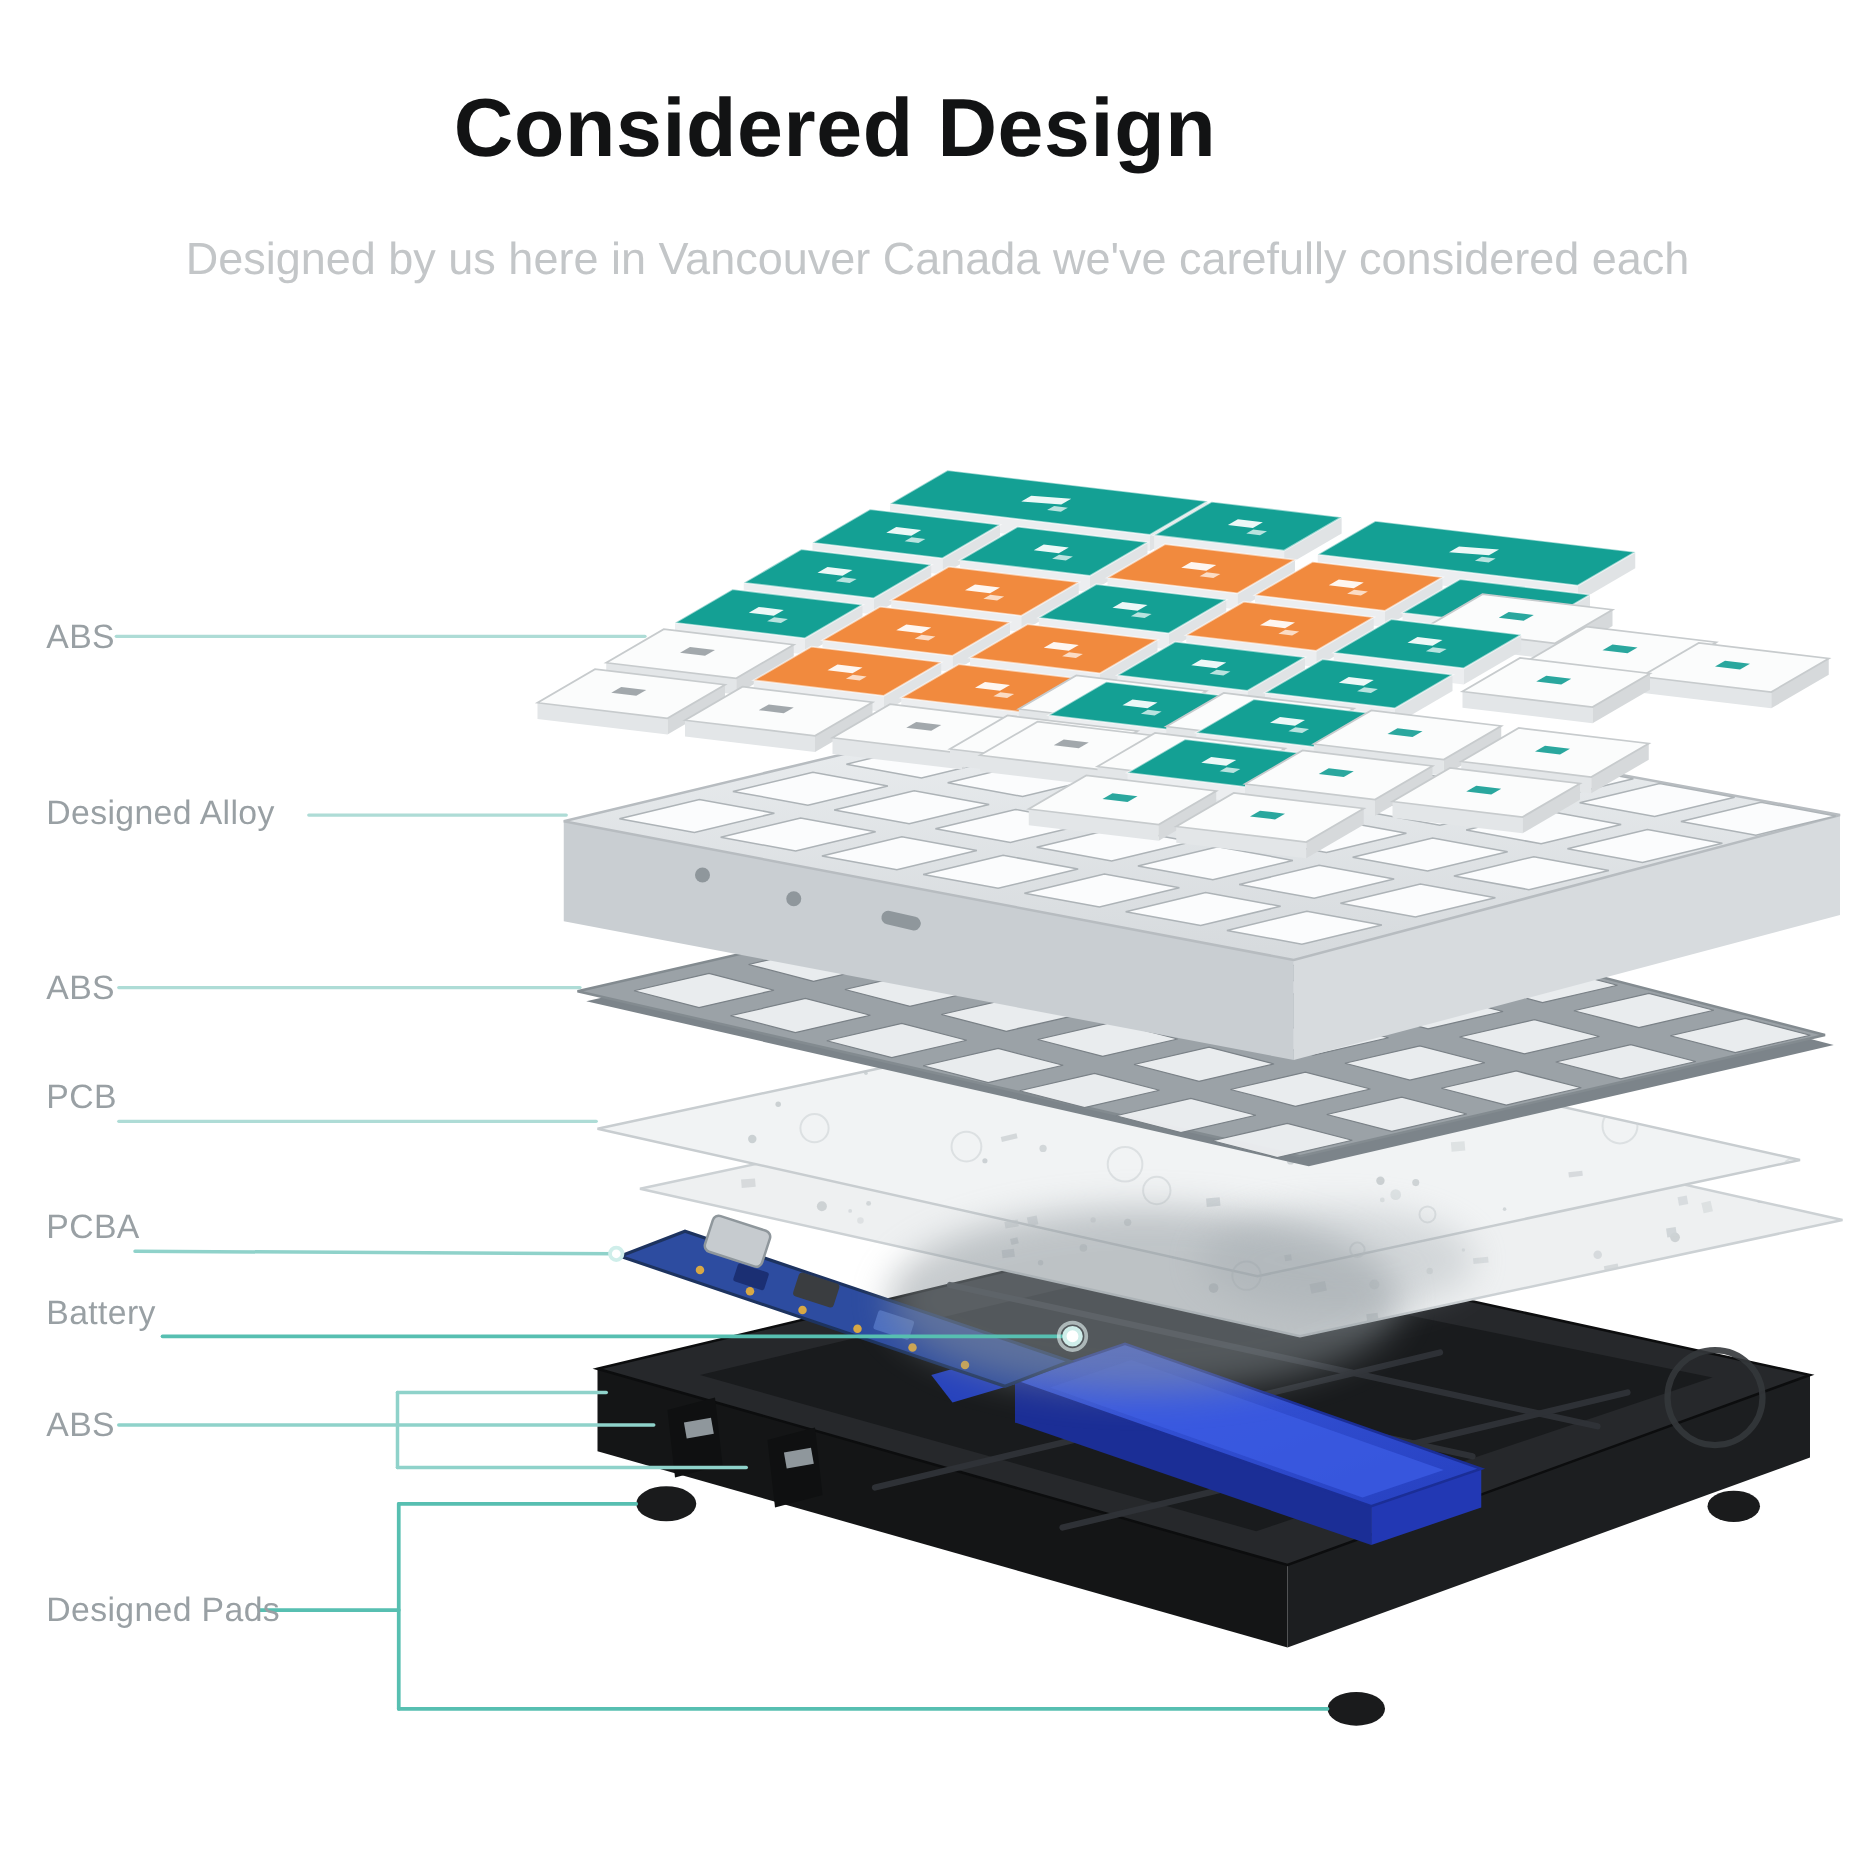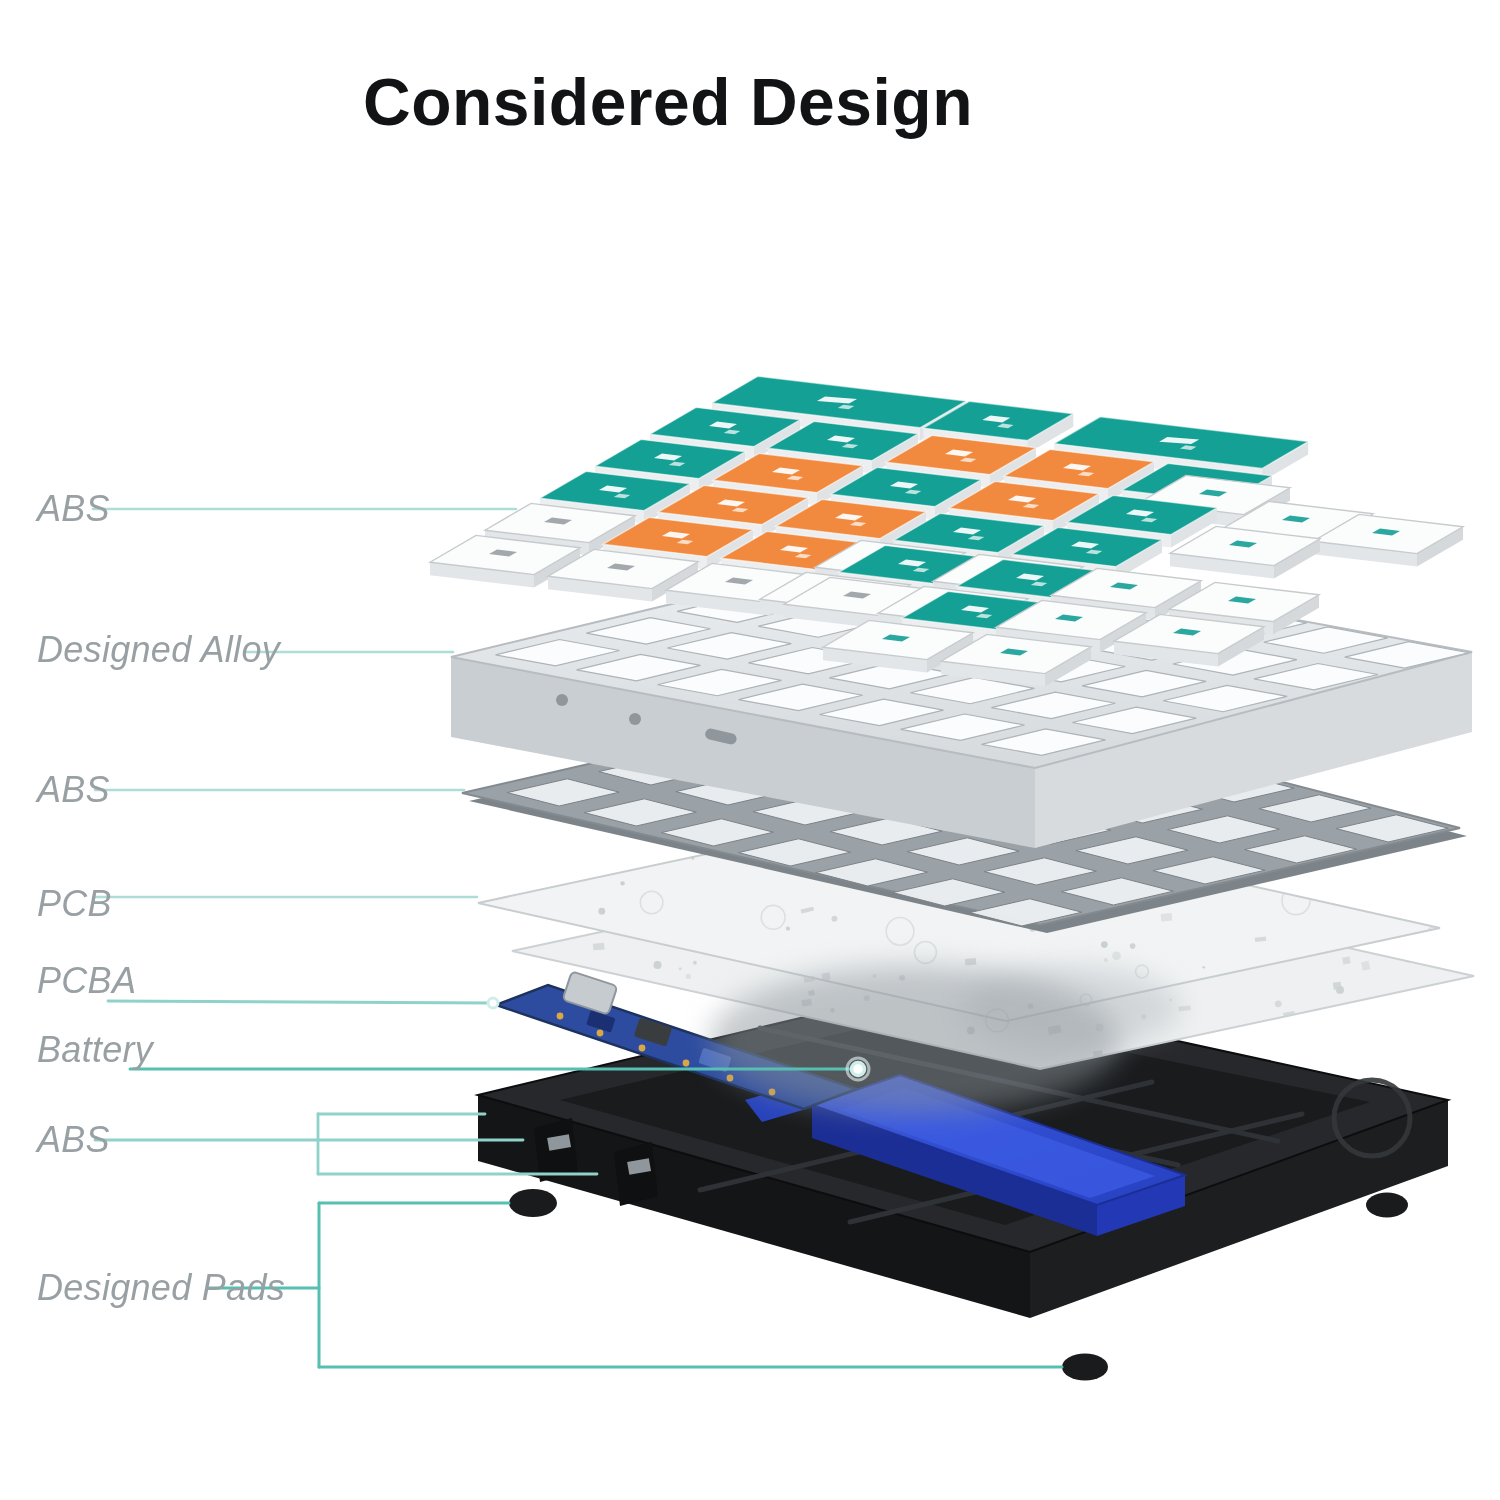--- a/index.html
+++ b/index.html
@@ -13,41 +13,41 @@
     margin:0;position:absolute;top:64px;left:0;width:1336px;
     font-size:66px;font-weight:bold;letter-spacing:0.5px;color:var(--title,#121314);
   }
   .subtitle{
     margin:0;position:absolute;top:180px;left:80px;width:1340px;
     font-size:36px;line-height:53px;font-weight:400;color:var(--subtitle,#c3c6c8);
   }
   .labels{position:absolute;left:0;top:0;z-index:3;}
   .lbl{
     position:absolute;left:37px;height:32px;line-height:32px;white-space:nowrap;
-    font-size:36px;color:var(--label,#99a0a4);letter-spacing:0.3px;font-style:italic;
+    font-size:27px;color:var(--label,#99a0a4);letter-spacing:0.3px;
   }
   #fig{position:absolute;left:0;top:0;z-index:1;}
   .ldr{fill:none;stroke:var(--leader,#a8dbd4);stroke-width:2.6;stroke-linecap:round;}
   .ldr-strong{fill:none;stroke:var(--leader-strong,#57bfb1);stroke-width:3;stroke-linecap:round;}
   .ldr-mid{fill:none;stroke:#8fd2ca;stroke-width:2.8;stroke-linecap:round;}
 </style>
 </head>
 <body>
 
 <header class="hdr">
   <h1 class="title">Considered Design</h1>
-  <p class="subtitle"><br>
+  <p class="subtitle"><span>Designed by us here in Vancouver Canada we've carefully considered each</span><br>
   </p>
 </header>
 
 <div class="labels">
   <div class="lbl" style="top:493px">ABS</div>
   <div class="lbl" style="top:634px">Designed Alloy</div>
   <div class="lbl" style="top:774px">ABS</div>
-  <div class="lbl" style="top:888px">PCB</div>
+  <div class="lbl" style="top:861px">PCB</div>
   <div class="lbl" style="top:965px">PCBA</div>
   <div class="lbl" style="top:1034px">Battery</div>
   <div class="lbl" style="top:1124px">ABS</div>
   <div class="lbl" style="top:1272px">Designed Pads</div>
 </div>
 
 <svg id="fig" width="1500" height="1500" viewBox="0 0 1500 1500">
   <defs>
     <linearGradient id="gradFrame" x1="0" y1="0" x2="0" y2="1">
       <stop offset="0" stop-color="#edf0f2"></stop>

